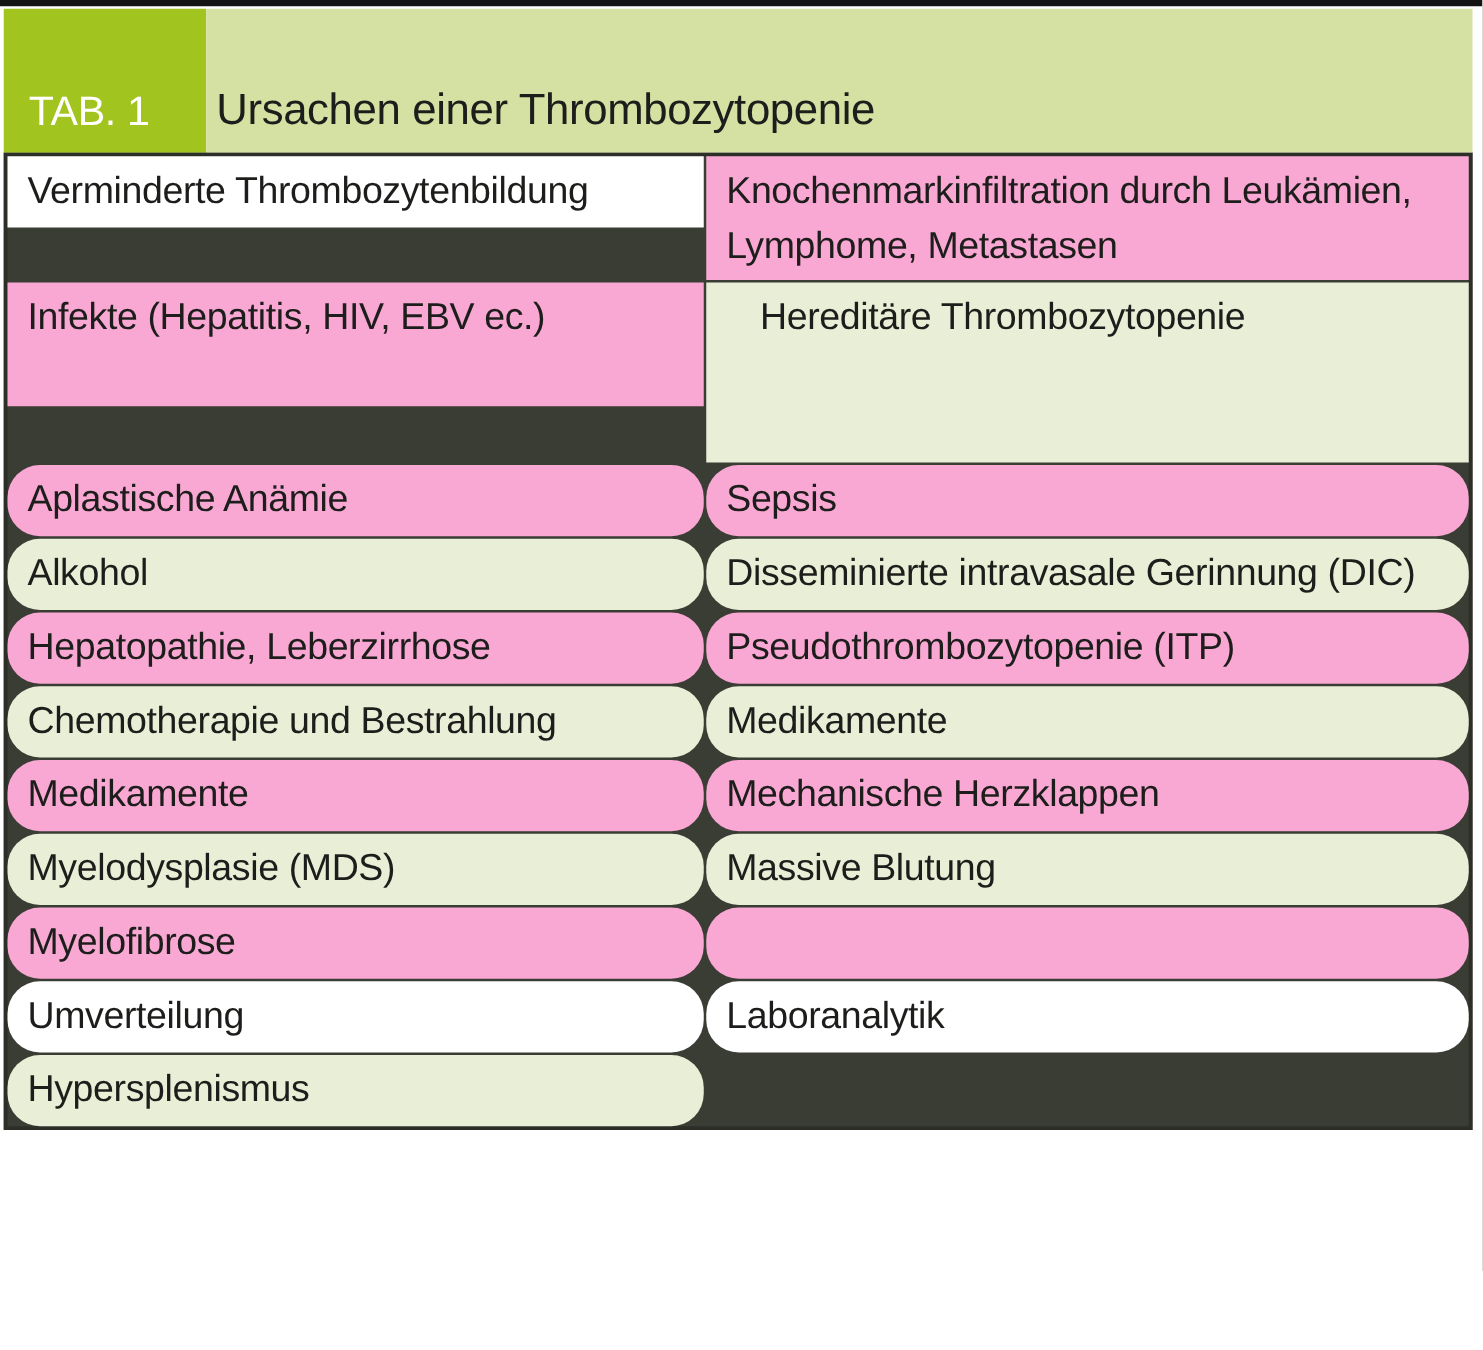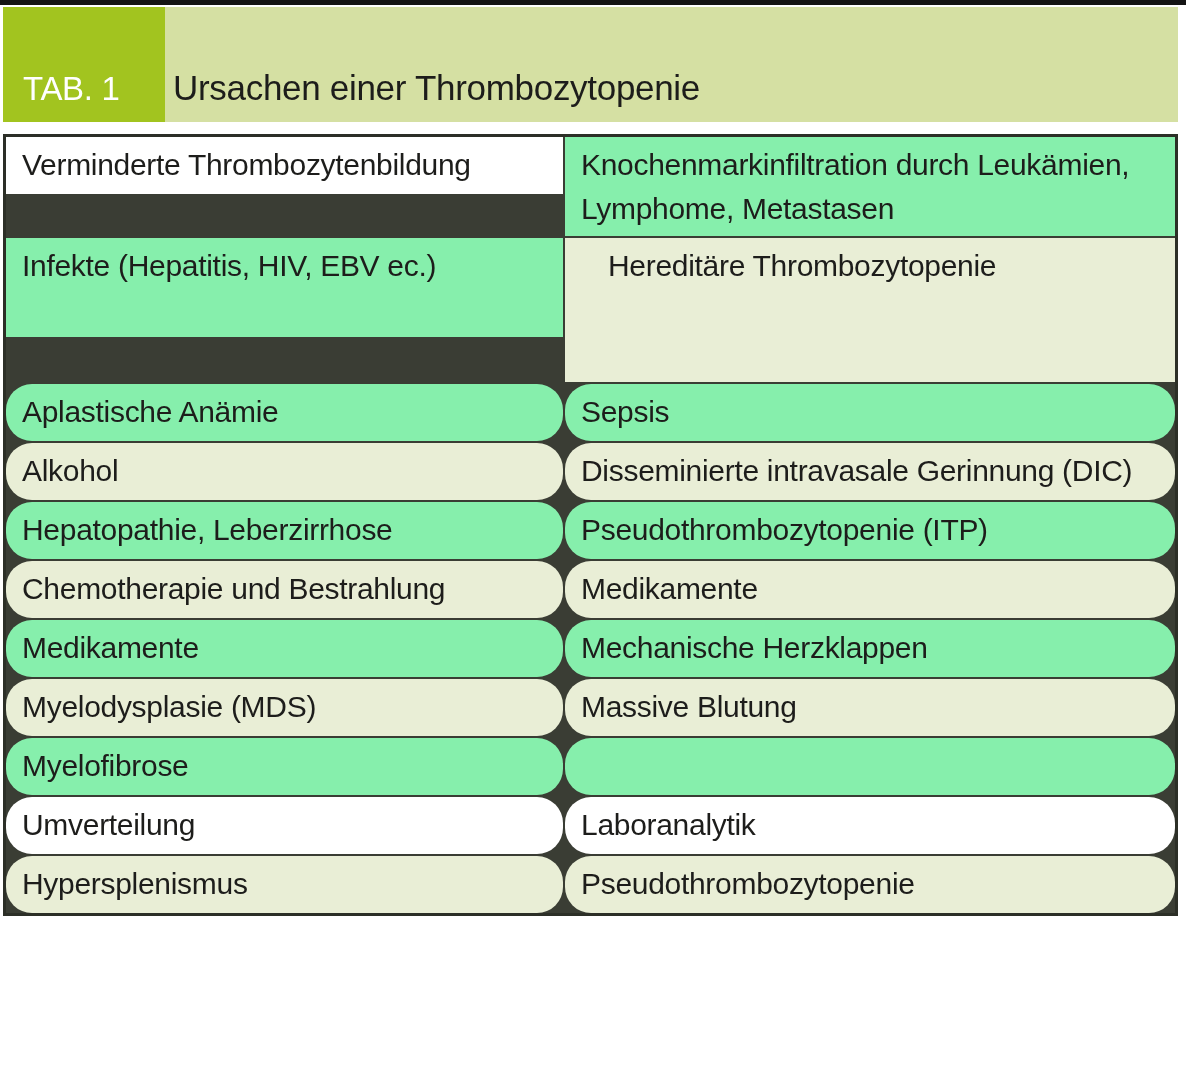--- a/index.html
+++ b/index.html
@@ -46,36 +46,35 @@
   }
   .grid {
     margin-left: 3px;
     width: 1175px;
     box-sizing: border-box;
     border: 3px solid #2c2f27;
     background: #3a3d34; 
     display: grid;
     grid-template-columns: 557px 1fr;
     gap: 2px;
-    margin-top: 12px;
   }
   .cell {
     box-sizing: border-box;
     padding: 6px 18px 0 16px;
     font-size: 30px;
     line-height: 44px;
     letter-spacing: -0.3px;
     overflow: hidden;
   }
   .row-h1 { height: 57px; }
   .row-h2 { height: 99px; }
   .row-h3 { height: 144px; padding-left: 43px; }
   .row-h  { height: 57px; border-radius: 26px; }
   .bg-white { background: #ffffff; }
-  .bg-cream { background: #86efac; }
+  .bg-cream { background: #f9a8d4; }
   .bg-green { background: #e9eed6; }
 </style>
 </head>
 <body>
 
 <div class="page">
 
   <div class="top-rule"></div>
 
   <div class="header-band">
@@ -114,17 +113,16 @@
     <div class="cell bg-green row-h">Myelodysplasie (MDS)</div>
     <div class="cell bg-green row-h">Massive Blutung</div>
 
     <div class="cell bg-cream row-h">Myelofibrose</div>
     <div class="cell bg-cream row-h"></div>
 
     <div class="cell bg-white row-h">Umverteilung</div>
     <div class="cell bg-white row-h">Laboranalytik</div>
 
     <div class="cell bg-green row-h">Hypersplenismus</div>
-    <div class="cell bg-green row-h">Pseudothrombozytopenie</div>
 
   </div>
 
 </div>
 
 </body></html>

